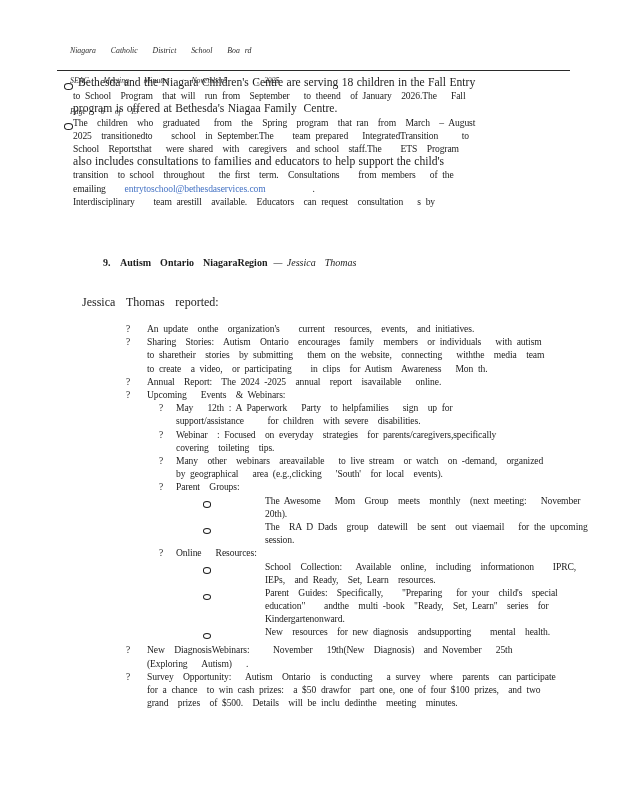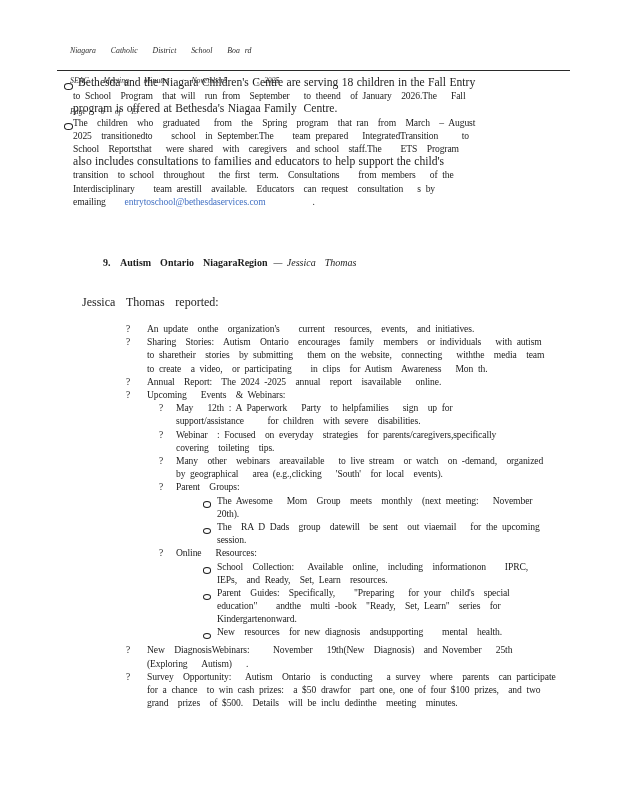--- a/index.html
+++ b/index.html
@@ -18,21 +18,21 @@
   }
   .content { position:absolute; left:0; top:76px; width:618px; }
 
   .row { display:flex; align-items:flex-start; }
   .mkcol { flex:0 0 auto; display:block; }
   .txt { flex:1 1 auto; min-width:0; }
 
   .lvlA { padding-left:64px; } .lvlA .mkcol { width:9px; }
   .lvl1 { padding-left:126px; } .lvl1 .mkcol { width:21px; }
   .lvl2 { padding-left:159px; } .lvl2 .mkcol { width:17px; }
-  .lvl3 { padding-left:203px; } .lvl3 .mkcol { width:14px; }
+  .lvl3 { padding-left:203px;gap:48px; } .lvl3 .mkcol { width:14px; }
 
   .ln { height:13.2px; line-height:13.2px; white-space:pre; overflow:hidden; }
   .sm { font-size:9.6px; word-spacing:2.4px; letter-spacing:-0.1px; }
   .lg { font-size:11.6px; word-spacing:0.5px; }
   .ind { padding-left:5px; }
 
   .qmark { font-size:9.6px; line-height:13.2px; }
   .oval {
     display:inline-block; width:7px; height:4.6px;
     border:1.2px solid #1c1c1c; border-radius:50%;
@@ -80,22 +80,22 @@
           </div>
         </div>
         <div class="row lvlA">
           <span class="mkcol"><span class="oval"></span></span>
           <div class="txt">
             <div class="ln sm">The  children  who  graduated   from  the  Spring  program  that ran  from  March  – August</div>
             <div class="ln sm">2025  transitionedto    school  in September.The    team prepared   IntegratedTransition     to</div>
             <div class="ln sm">School  Reportsthat   were shared  with  caregivers  and school  staff.The    ETS  Program</div>
             <div class="ln lg">also includes consultations to families and educators to help support the child's</div>
             <div class="ln sm">transition  to school  throughout   the first  term.  Consultations    from members   of the</div>
+            <div class="ln sm"><span>emailing    </span><a class="link">entrytoschool@bethesdaservices.com</a><span>          .</span></div>
             <div class="ln sm">Interdisciplinary    team arestill  available.  Educators  can request  consultation   s by</div>
-            <div class="ln sm"><span>emailing    </span><a class="link">entrytoschool@bethesdaservices.com</a><span>          .</span></div>
           </div>
         </div>
       </div>
 
     <div class="heading">
       <span class="hnum">9.</span><span class="htitle">Autism  Ontario  NiagaraRegion</span><span class="hattr">— Jessica  Thomas</span>
     </div>
 
     <div class="intro">Jessica  Thomas  reported:</div>
 

